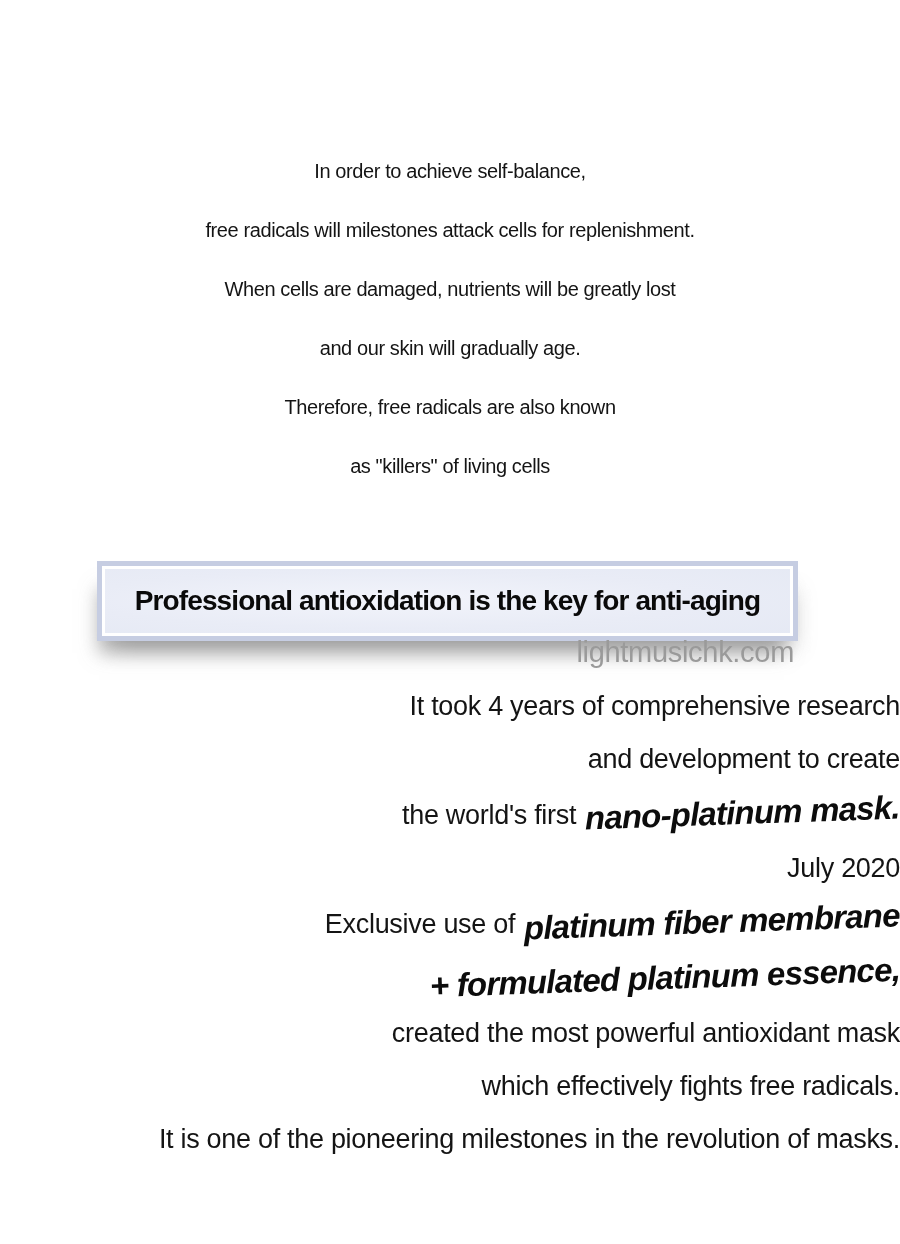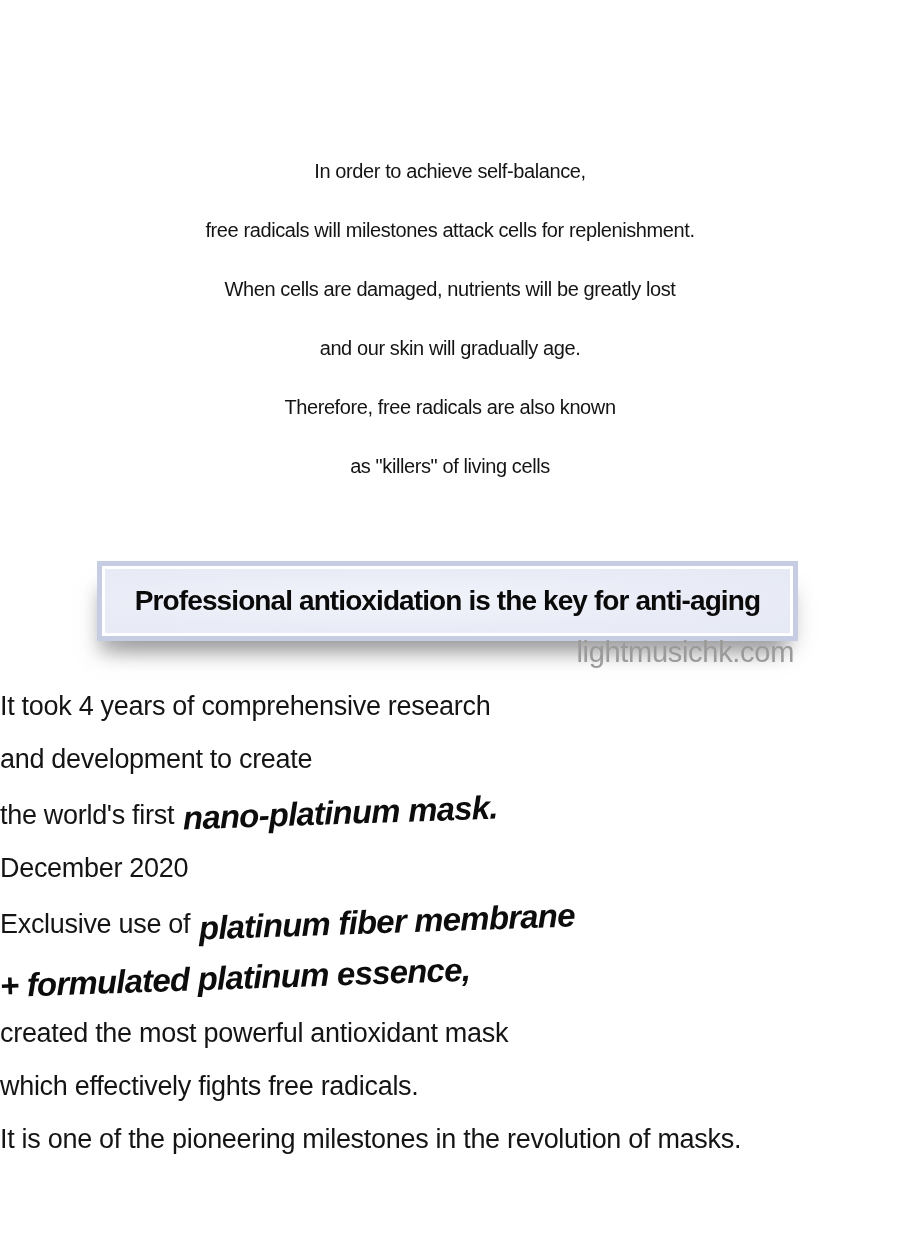--- a/index.html
+++ b/index.html
@@ -69,21 +69,21 @@
     letter-spacing: -0.3px;
     color: #9a9a9a;
   }
 
   
   .body-text {
     position: absolute;
     top: 680px;
     left: 0;
     width: 100%;
-    text-align: left;
+    text-align: right;
     font-size: 27px;
     line-height: 53px;
     letter-spacing: -0.3px;
     color: #141414;
   }
   .body-text .bline { white-space: nowrap; }
   .body-text .em {
     display: inline-block;
     font-size: 33px;
     font-weight: 700;
@@ -113,21 +113,21 @@
   <div class="highlight-banner">
     <span class="banner-text">Professional antioxidation is the key for anti-aging</span>
   </div>
 
   <div class="watermark">lightmusichk.com</div>
 
   <div class="body-text">
     <div class="bline">It took 4 years of comprehensive research</div>
     <div class="bline">and development to create</div>
     <div class="bline"><span>the world's first</span><span class="em">nano-platinum mask.</span></div>
-    <div class="bline">December 2020</div>
+    <div class="bline">July 2020</div>
     <div class="bline"><span>Exclusive use of</span><span class="em">platinum fiber membrane</span></div>
     <div class="bline"><span class="em solo">+ formulated platinum essence,</span></div>
     <div class="bline">created the most powerful antioxidant mask</div>
     <div class="bline">which effectively fights free radicals.</div>
     <div class="bline">It is one of the pioneering milestones in the revolution of masks.</div>
   </div>
 
 </div>
 
 </body></html>

